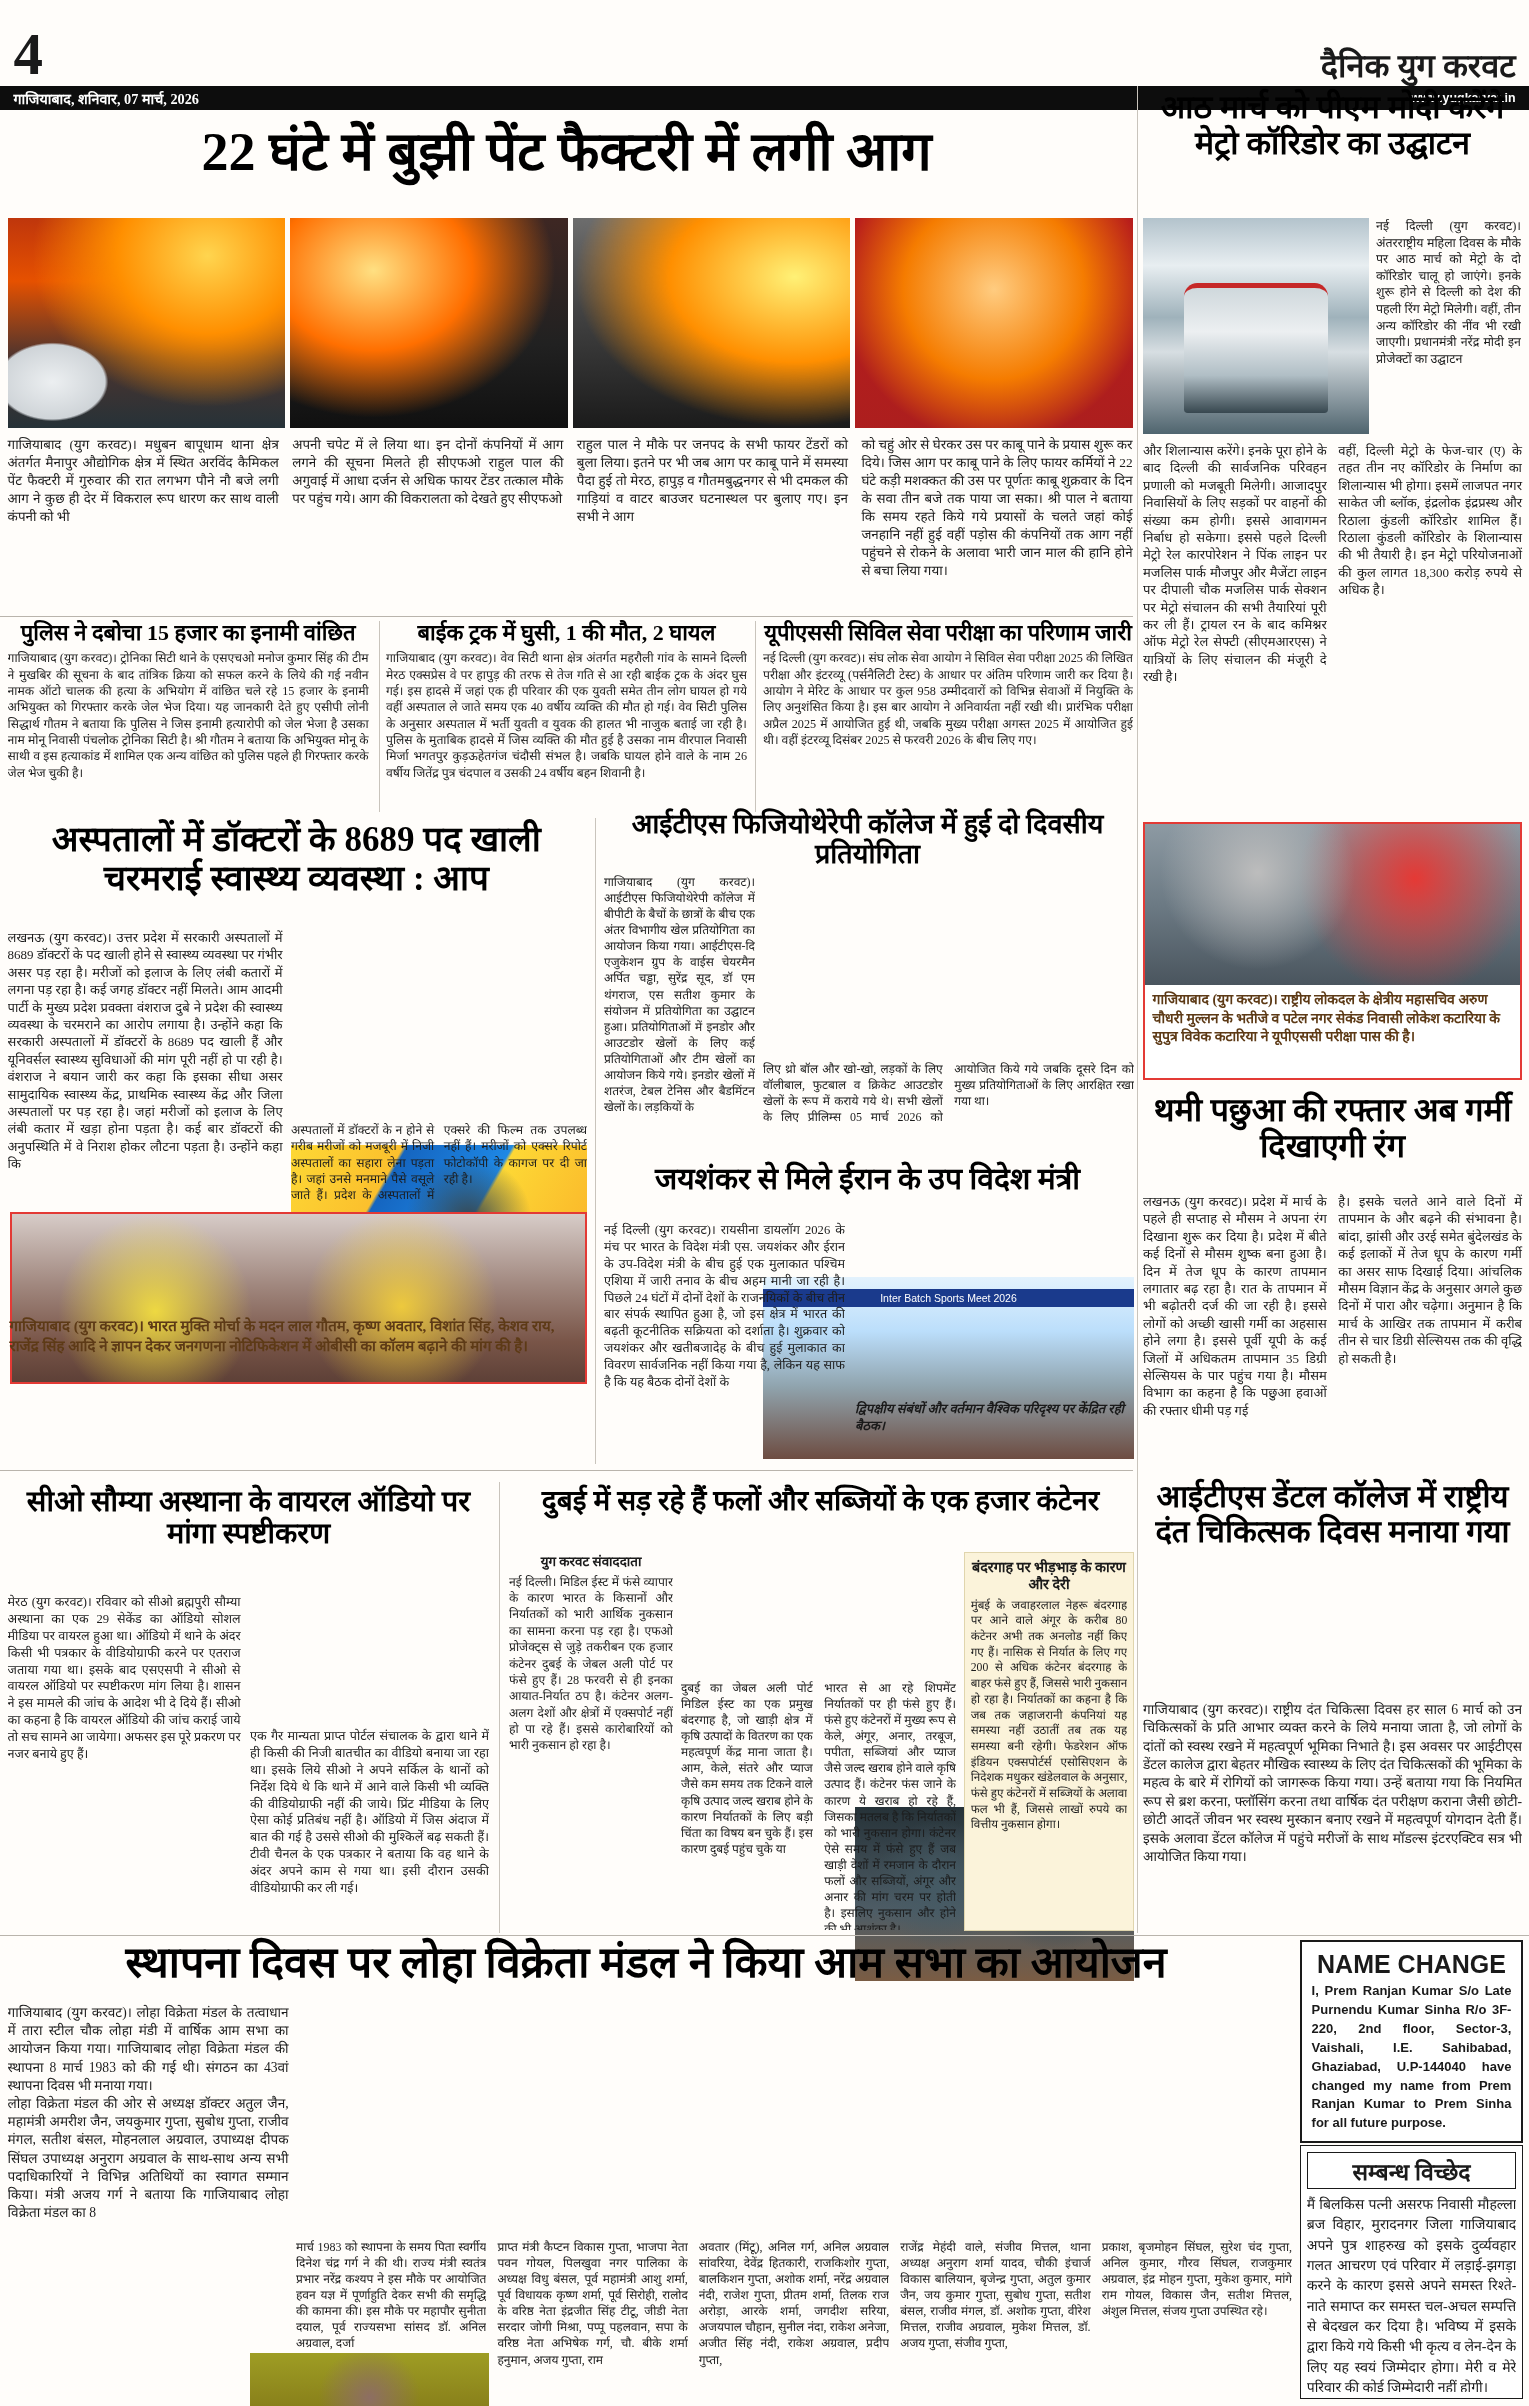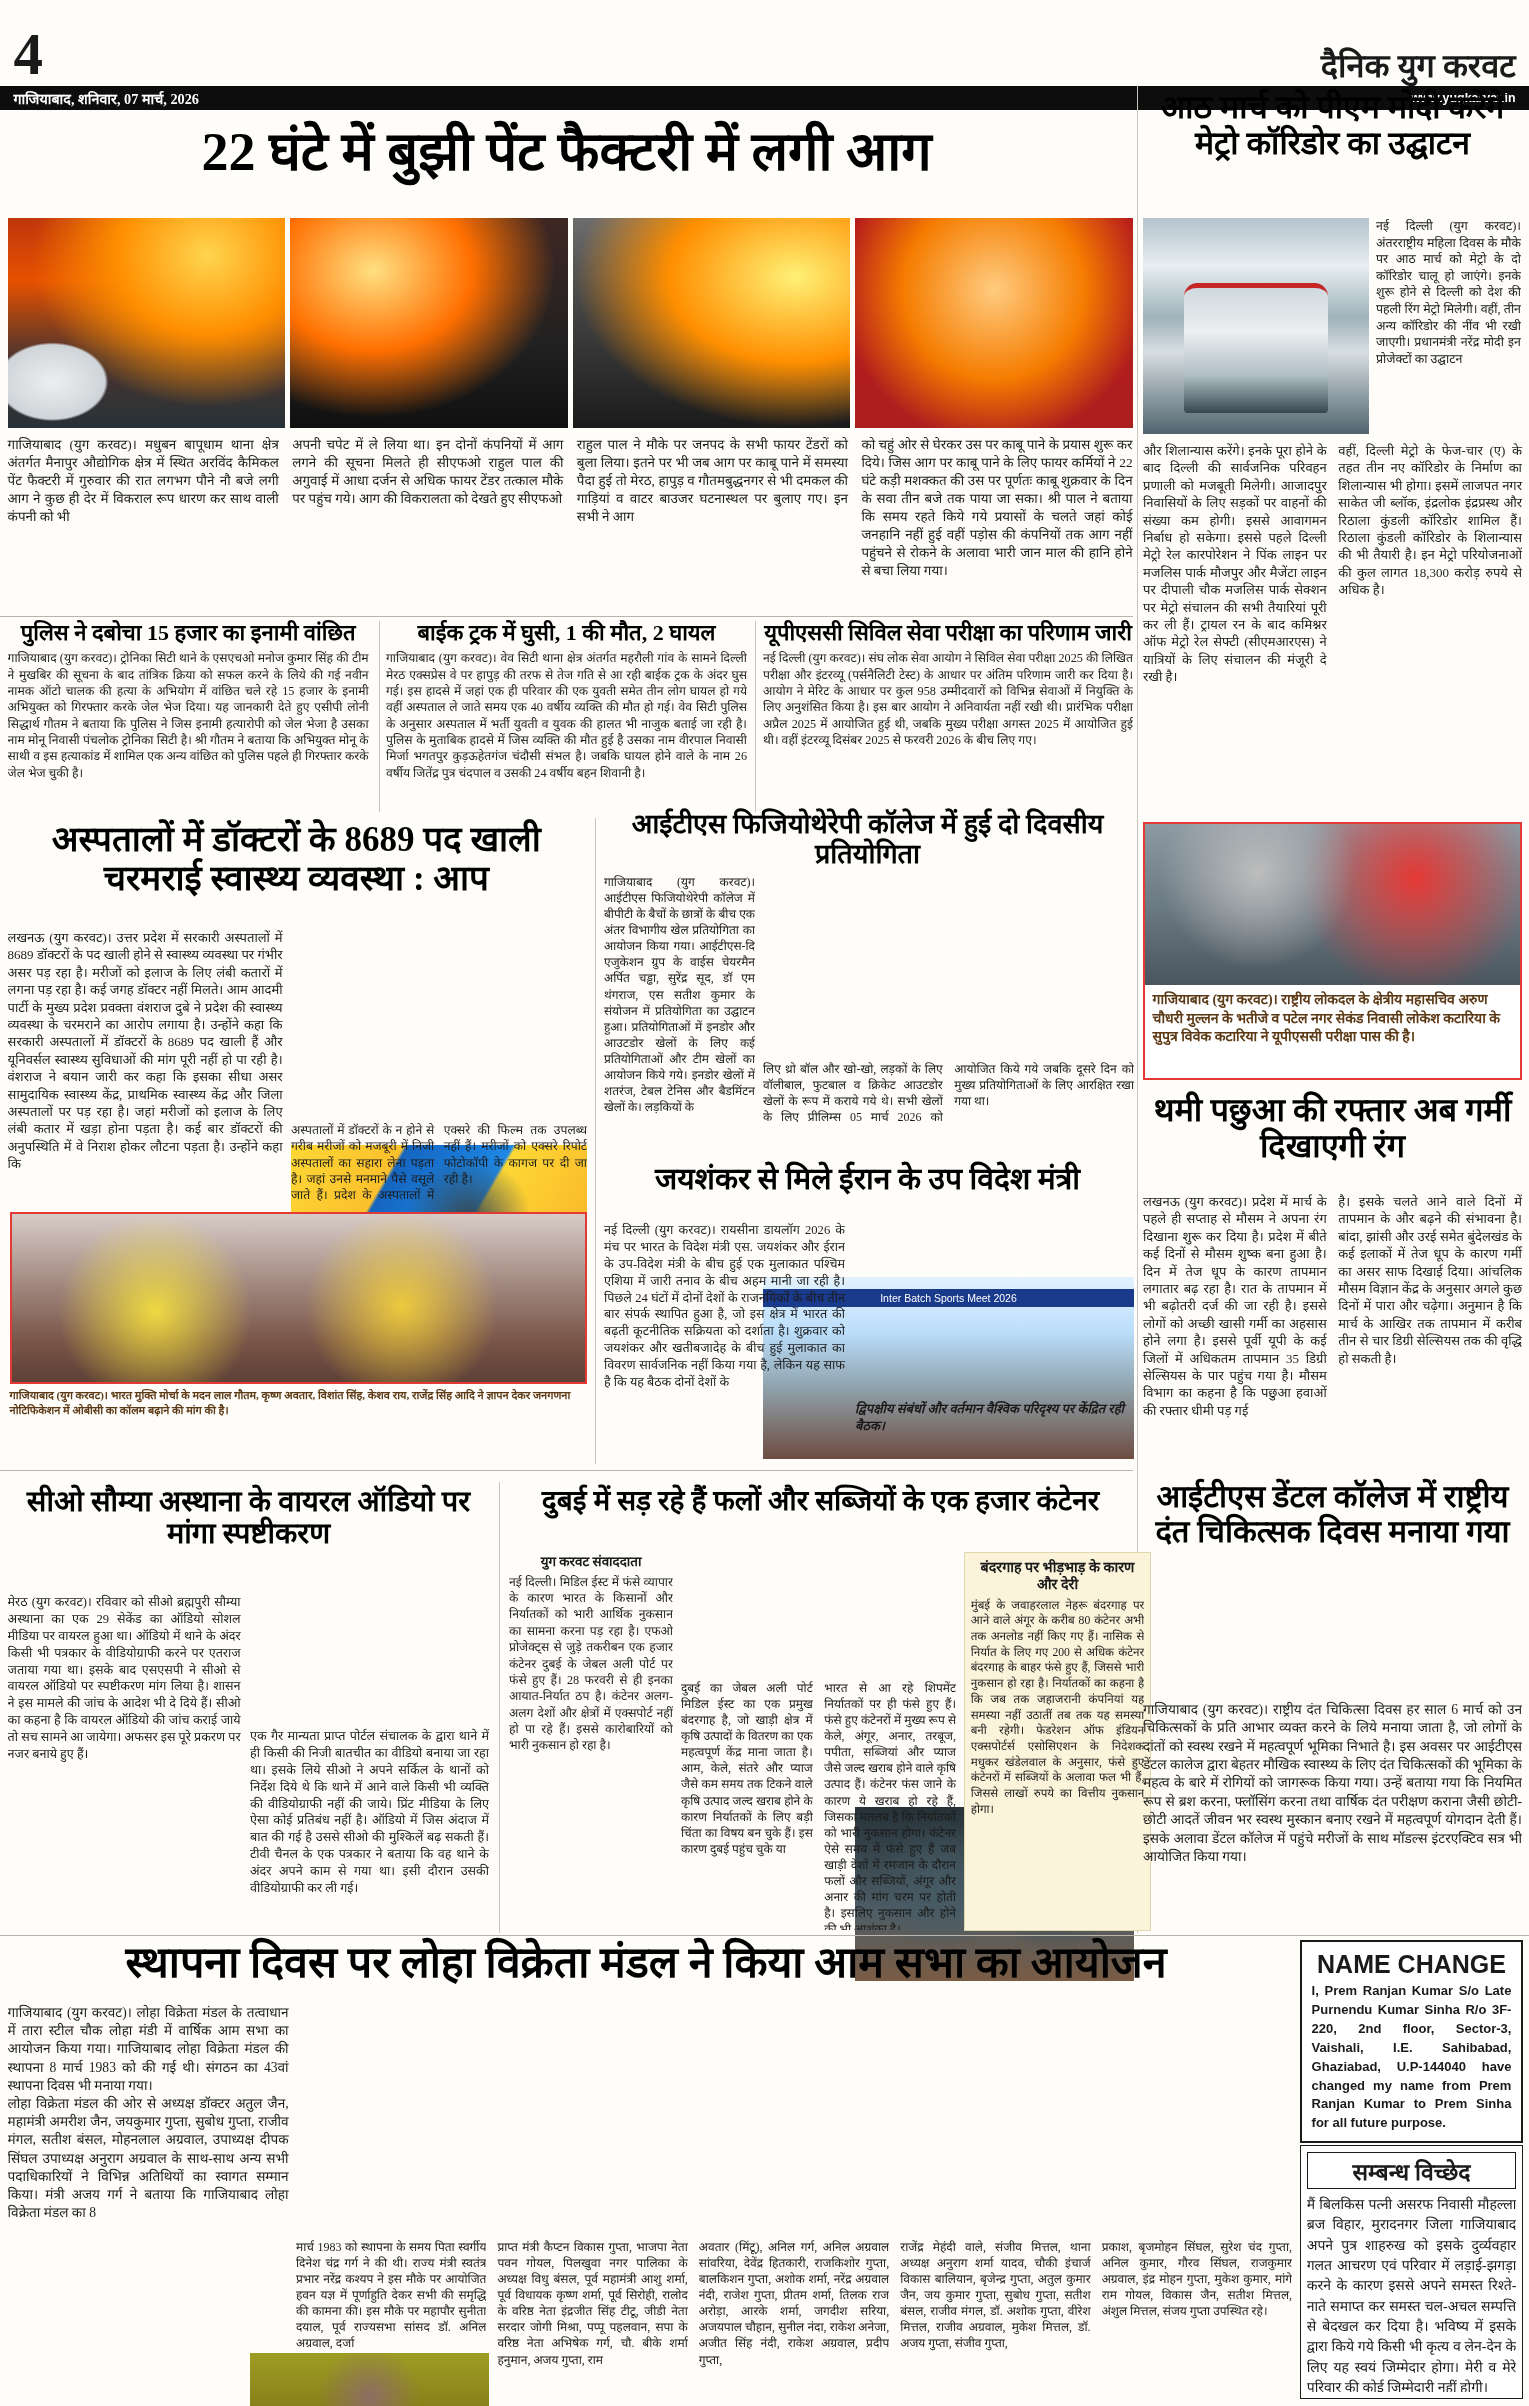--- a/index.html
+++ b/index.html
@@ -98,21 +98,21 @@
     <div class="col body-txt" style="font-size:13px;">है। इसके चलते आने वाले दिनों में तापमान के और बढ़ने की संभावना है। बांदा, झांसी और उरई समेत बुंदेलखंड के कई इलाकों में तेज धूप के कारण गर्मी का असर साफ दिखाई दिया। आंचलिक मौसम विज्ञान केंद्र के अनुसार अगले कुछ दिनों में पारा और चढ़ेगा। अनुमान है कि मार्च के आखिर तक तापमान में करीब तीन से चार डिग्री सेल्सियस तक की वृद्धि हो सकती है।</div>
   </div>
 
   <div class="abs hl" style="left:3.8px;top:820px;width:585px;font-size:35px;">अस्पतालों में डॉक्टरों के 8689 पद खाली चरमराई स्वास्थ्य व्यवस्था : आप</div>
   <div class="abs body-txt" style="left:7.6px;top:929px;width:275px;height:279px;font-size:13px;overflow:hidden;">लखनऊ (युग करवट)। उत्तर प्रदेश में सरकारी अस्पतालों में 8689 डॉक्टरों के पद खाली होने से स्वास्थ्य व्यवस्था पर गंभीर असर पड़ रहा है। मरीजों को इलाज के लिए लंबी कतारों में लगना पड़ रहा है। कई जगह डॉक्टर नहीं मिलते। आम आदमी पार्टी के मुख्य प्रदेश प्रवक्ता वंशराज दुबे ने प्रदेश की स्वास्थ्य व्यवस्था के चरमराने का आरोप लगाया है। उन्होंने कहा कि सरकारी अस्पतालों में डॉक्टरों के 8689 पद खाली हैं और यूनिवर्सल स्वास्थ्य सुविधाओं की मांग पूरी नहीं हो पा रही है। वंशराज ने बयान जारी कर कहा कि इसका सीधा असर सामुदायिक स्वास्थ्य केंद्र, प्राथमिक स्वास्थ्य केंद्र और जिला अस्पतालों पर पड़ रहा है। जहां मरीजों को इलाज के लिए लंबी कतार में खड़ा होना पड़ता है। कई बार डॉक्टरों की अनुपस्थिति में वे निराश होकर लौटना पड़ता है। उन्होंने कहा कि</div>
   <div class="abs photo ph-speak" style="left:291px;top:929px;width:296px;height:187px;"></div>
   <div class="abs body-txt" style="left:291px;top:1122px;width:296px;height:86px;font-size:12.2px;column-count:2;column-gap:9.6px;overflow:hidden;">अस्पतालों में डॉक्टरों के न होने से गरीब मरीजों को मजबूरी में निजी अस्पतालों का सहारा लेना पड़ता है। जहां उनसे मनमाने पैसे वसूले जाते हैं। प्रदेश के अस्पतालों में एक्सरे की फिल्म तक उपलब्ध नहीं हैं। मरीजों को एक्सरे रिपोर्ट फोटोकॉपी के कागज पर दी जा रही है।</div>
   <div class="abs redbox" style="left:9.6px;top:1212px;width:577px;height:172px;">
     <div class="photo ph-group" style="width:100%;height:100%;"></div>
   </div>
-  <div class="abs caption" style="left:9.6px;top:1388px;width:577px;font-size:11px;">गाजियाबाद (युग करवट)। भारत मुक्ति मोर्चा के मदन लाल गौतम, कृष्ण अवतार, विशांत सिंह, केशव राय, राजेंद्र सिंह आदि ने ज्ञापन देकर जनगणना नोटिफिकेशन में ओबीसी का कॉलम बढ़ाने की मांग की है।</div>
+  <div class="abs caption" style="left:9.6px;top:1316px;width:577px;font-size:15px;">गाजियाबाद (युग करवट)। भारत मुक्ति मोर्चा के मदन लाल गौतम, कृष्ण अवतार, विशांत सिंह, केशव राय, राजेंद्र सिंह आदि ने ज्ञापन देकर जनगणना नोटिफिकेशन में ओबीसी का कॉलम बढ़ाने की मांग की है।</div>
 
   <div class="abs vrule" style="left:595px;top:818px;height:646px;"></div>
   <div class="abs hl" style="left:602px;top:809px;width:531px;font-size:27px;">आईटीएस फिजियोथेरेपी कॉलेज में हुई दो दिवसीय प्रतियोगिता</div>
   <div class="abs body-txt" style="left:604px;top:874px;width:151px;height:277px;font-size:12px;overflow:hidden;">गाजियाबाद (युग करवट)। आईटीएस फिजियोथेरेपी कॉलेज में बीपीटी के बैचों के छात्रों के बीच एक अंतर विभागीय खेल प्रतियोगिता का आयोजन किया गया। आईटीएस-दि एजुकेशन ग्रुप के वाईस चेयरमैन अर्पित चड्ढा, सुरेंद्र सूद, डॉ एम थंगराज, एस सतीश कुमार के संयोजन में प्रतियोगिता का उद्घाटन हुआ। प्रतियोगिताओं में इनडोर और आउटडोर खेलों के लिए कई प्रतियोगिताओं और टीम खेलों का आयोजन किये गये। इनडोर खेलों में शतरंज, टेबल टेनिस और बैडमिंटन खेलों के। लड़कियों के</div>
   <div class="abs photo ph-sport" style="left:763px;top:874px;width:371px;height:182px;">
     <div class="banner">Inter Batch Sports Meet 2026</div>
   </div>
   <div class="abs body-txt" style="left:763px;top:1061px;width:371px;height:90px;font-size:12px;column-count:2;column-gap:11.5px;overflow:hidden;">लिए थ्रो बॉल और खो-खो, लड़कों के लिए वॉलीबाल, फुटबाल व क्रिकेट आउटडोर खेलों के रूप में कराये गये थे। सभी खेलों के लिए प्रीलिम्स 05 मार्च 2026 को आयोजित किये गये जबकि दूसरे दिन को मुख्य प्रतियोगिताओं के लिए आरक्षित रखा गया था।</div>
 
   <div class="abs hl" style="left:602px;top:1162px;width:531px;font-size:30px;">जयशंकर से मिले ईरान के उप विदेश मंत्री</div>
@@ -127,21 +127,21 @@
   <div class="abs photo ph-cop" style="left:250px;top:1594px;width:239px;height:128px;"></div>
   <div class="abs body-txt" style="left:250px;top:1728px;width:239px;height:201px;font-size:12.6px;overflow:hidden;">एक गैर मान्यता प्राप्त पोर्टल संचालक के द्वारा थाने में ही किसी की निजी बातचीत का वीडियो बनाया जा रहा था। इसके लिये सीओ ने अपने सर्किल के थानों को निर्देश दिये थे कि थाने में आने वाले किसी भी व्यक्ति की वीडियोग्राफी नहीं की जाये। प्रिंट मीडिया के लिए ऐसा कोई प्रतिबंध नहीं है। ऑडियो में जिस अंदाज में बात की गई है उससे सीओ की मुश्किलें बढ़ सकती हैं। टीवी चैनल के एक पत्रकार ने बताया कि वह थाने के अंदर अपने काम से गया था। इसी दौरान उसकी वीडियोग्राफी कर ली गई।</div>
   <div class="abs vrule" style="left:499px;top:1482px;height:451px;"></div>
 
   <div class="abs hl" style="left:507px;top:1485px;width:627px;font-size:28px;">दुबई में सड़ रहे हैं फलों और सब्जियों के एक हजार कंटेनर</div>
   <div class="abs" style="left:509px;top:1552px;width:164px;">
     <div class="byline" style="font-size:13.4px;">युग करवट संवाददाता</div>
     <div class="body-txt" style="font-size:12.2px;height:359px;overflow:hidden;margin-top:3.8px;">नई दिल्ली। मिडिल ईस्ट में फंसे व्यापार के कारण भारत के किसानों और निर्यातकों को भारी आर्थिक नुकसान का सामना करना पड़ रहा है। एफओ प्रोजेक्ट्स से जुड़े तकरीबन एक हजार कंटेनर दुबई के जेबल अली पोर्ट पर फंसे हुए हैं। 28 फरवरी से ही इनका आयात-निर्यात ठप है। कंटेनर अलग-अलग देशों और क्षेत्रों में एक्सपोर्ट नहीं हो पा रहे हैं। इससे कारोबारियों को भारी नुकसान हो रहा है।</div>
   </div>
 
-  <div class="abs subbox" style="left:964px;top:1552px;width:187px;height:379px;">
+  <div class="abs subbox" style="left:964px;top:1552px;width:170px;height:379px;">
     <div style="font-weight:800;font-size:14.3px;text-align:center;line-height:1.2;margin-bottom:4.8px;">बंदरगाह पर भीड़भाड़ के कारण और देरी</div>
     <div class="body-txt" style="font-size:11.7px;overflow:hidden;height:315px;">मुंबई के जवाहरलाल नेहरू बंदरगाह पर आने वाले अंगूर के करीब 80 कंटेनर अभी तक अनलोड नहीं किए गए हैं। नासिक से निर्यात के लिए गए 200 से अधिक कंटेनर बंदरगाह के बाहर फंसे हुए हैं, जिससे भारी नुकसान हो रहा है। निर्यातकों का कहना है कि जब तक जहाजरानी कंपनियां यह समस्या नहीं उठातीं तब तक यह समस्या बनी रहेगी। फेडरेशन ऑफ इंडियन एक्सपोर्टर्स एसोसिएशन के निदेशक मधुकर खंडेलवाल के अनुसार, फंसे हुए कंटेनरों में सब्जियों के अलावा फल भी हैं, जिससे लाखों रुपये का वित्तीय नुकसान होगा।</div>
   </div>
   <div class="abs cols" style="left:681px;top:1680px;width:275px;height:250px;gap:11.5px;">
     <div class="col body-txt" style="font-size:12px;overflow:hidden;">दुबई का जेबल अली पोर्ट मिडिल ईस्ट का एक प्रमुख बंदरगाह है, जो खाड़ी क्षेत्र में कृषि उत्पादों के वितरण का एक महत्वपूर्ण केंद्र माना जाता है। आम, केले, संतरे और प्याज जैसे कम समय तक टिकने वाले कृषि उत्पाद जल्द खराब होने के कारण निर्यातकों के लिए बड़ी चिंता का विषय बन चुके हैं। इस कारण दुबई पहुंच चुके या</div>
     <div class="col body-txt" style="font-size:12px;overflow:hidden;">भारत से आ रहे शिपमेंट निर्यातकों पर ही फंसे हुए हैं। फंसे हुए कंटेनरों में मुख्य रूप से केले, अंगूर, अनार, तरबूज, पपीता, सब्जियां और प्याज जैसे जल्द खराब होने वाले कृषि उत्पाद हैं। कंटेनर फंस जाने के कारण ये खराब हो रहे हैं, जिसका मतलब है कि निर्यातकों को भारी नुकसान होगा। कंटेनर ऐसे समय में फंसे हुए हैं जब खाड़ी देशों में रमजान के दौरान फलों और सब्जियों, अंगूर और अनार की मांग चरम पर होती है। इसलिए नुकसान और होने की भी आशंका है।</div>
   </div>
 
   <div class="abs hl" style="left:1143px;top:1480px;width:379px;font-size:31px;">आईटीएस डेंटल कॉलेज में राष्ट्रीय दंत चिकित्सक दिवस मनाया गया</div>
 

